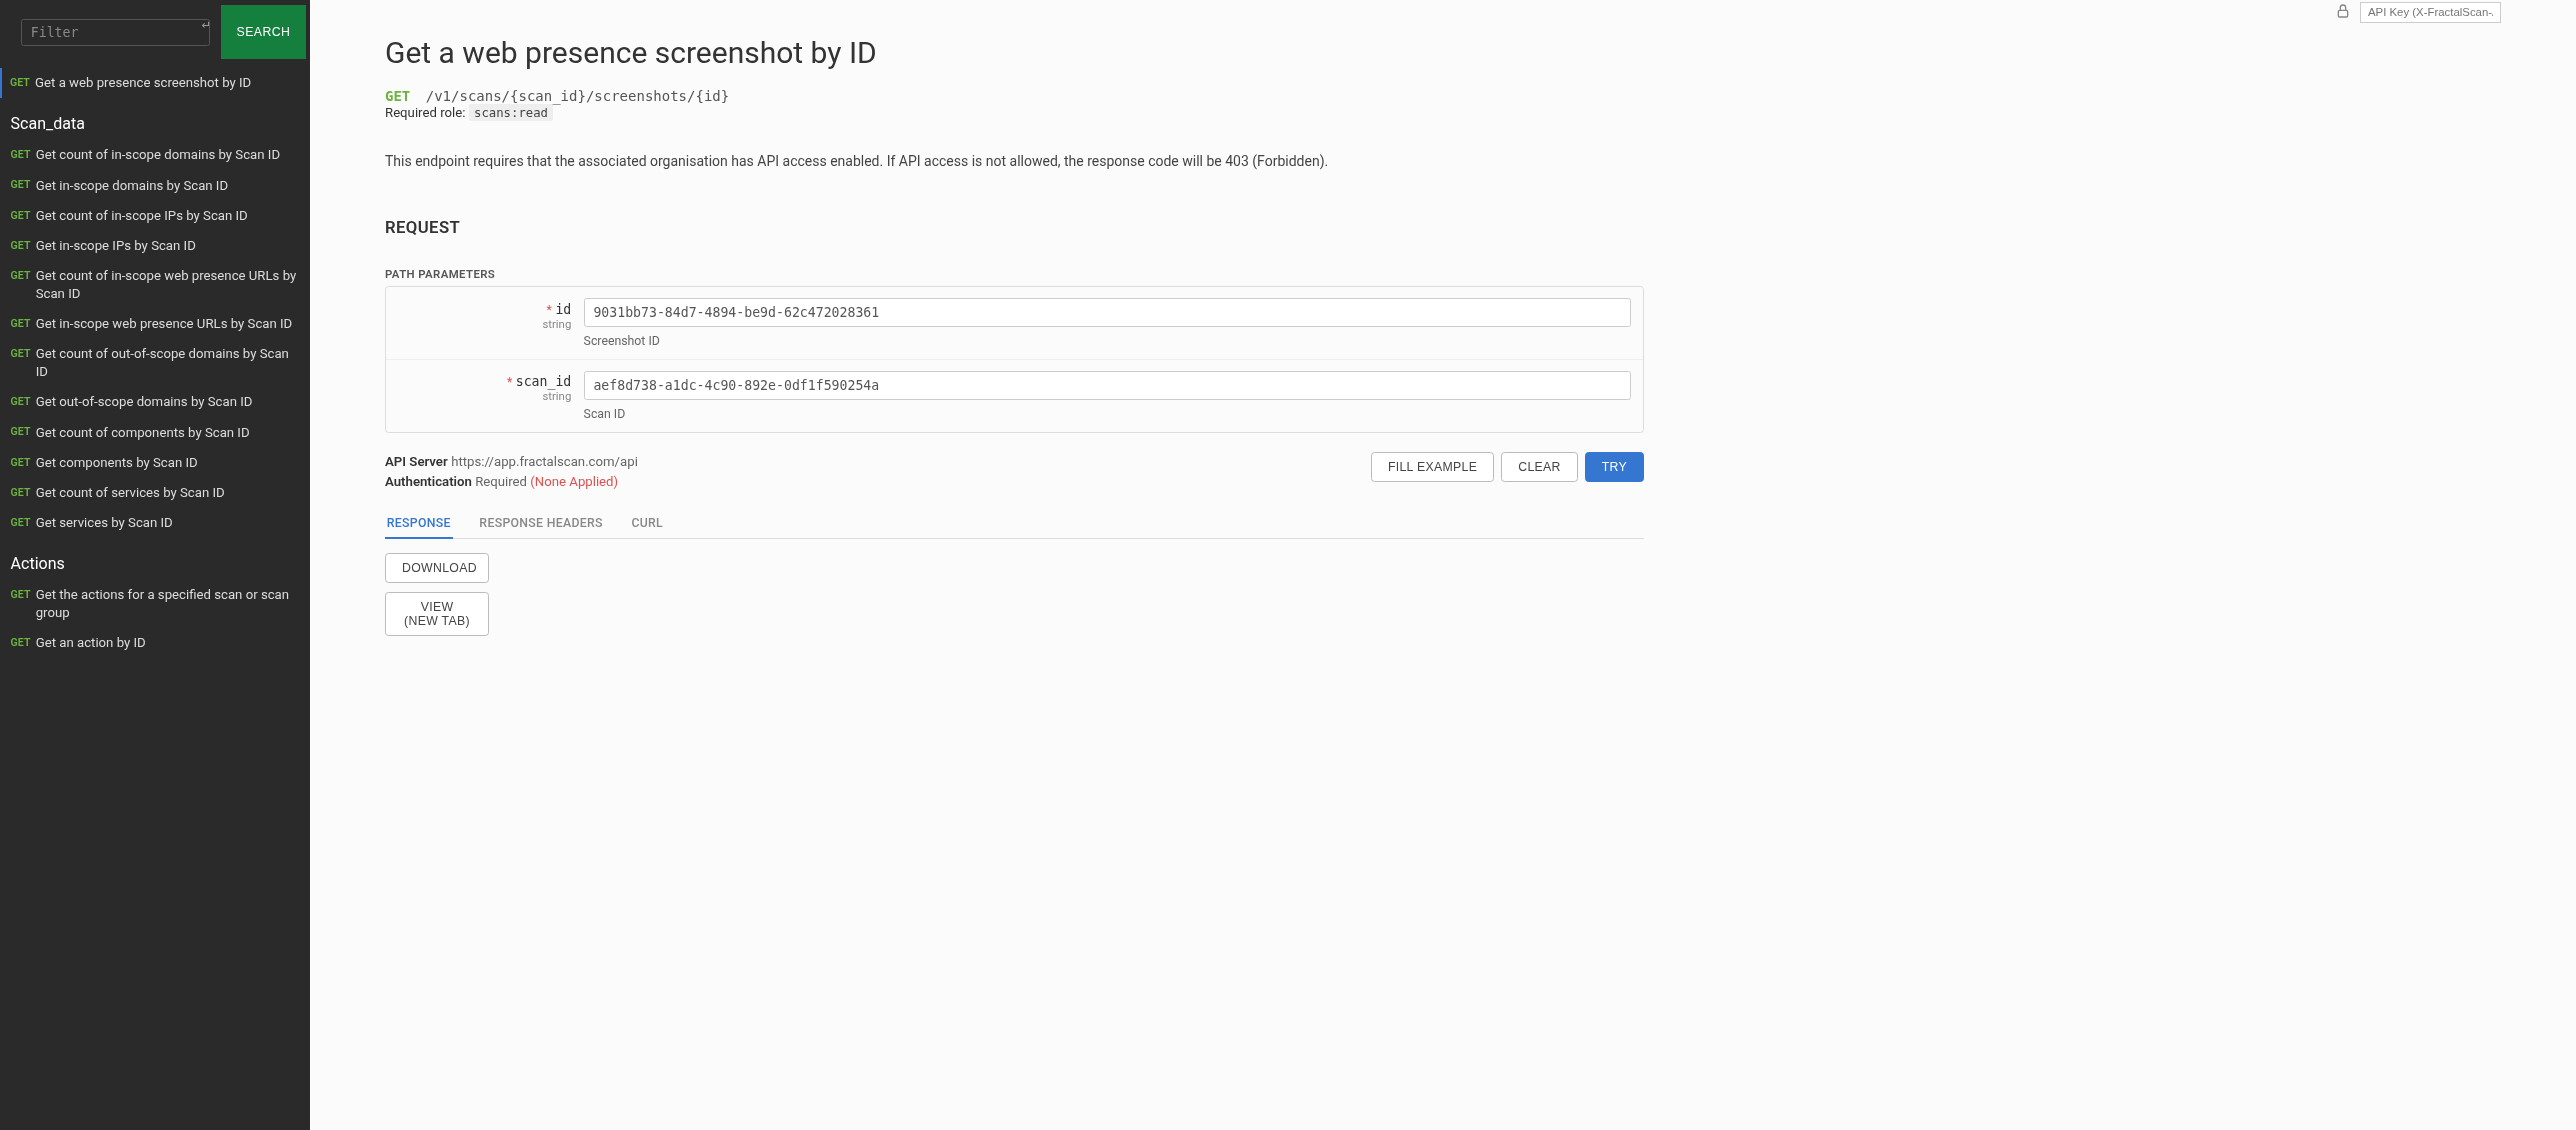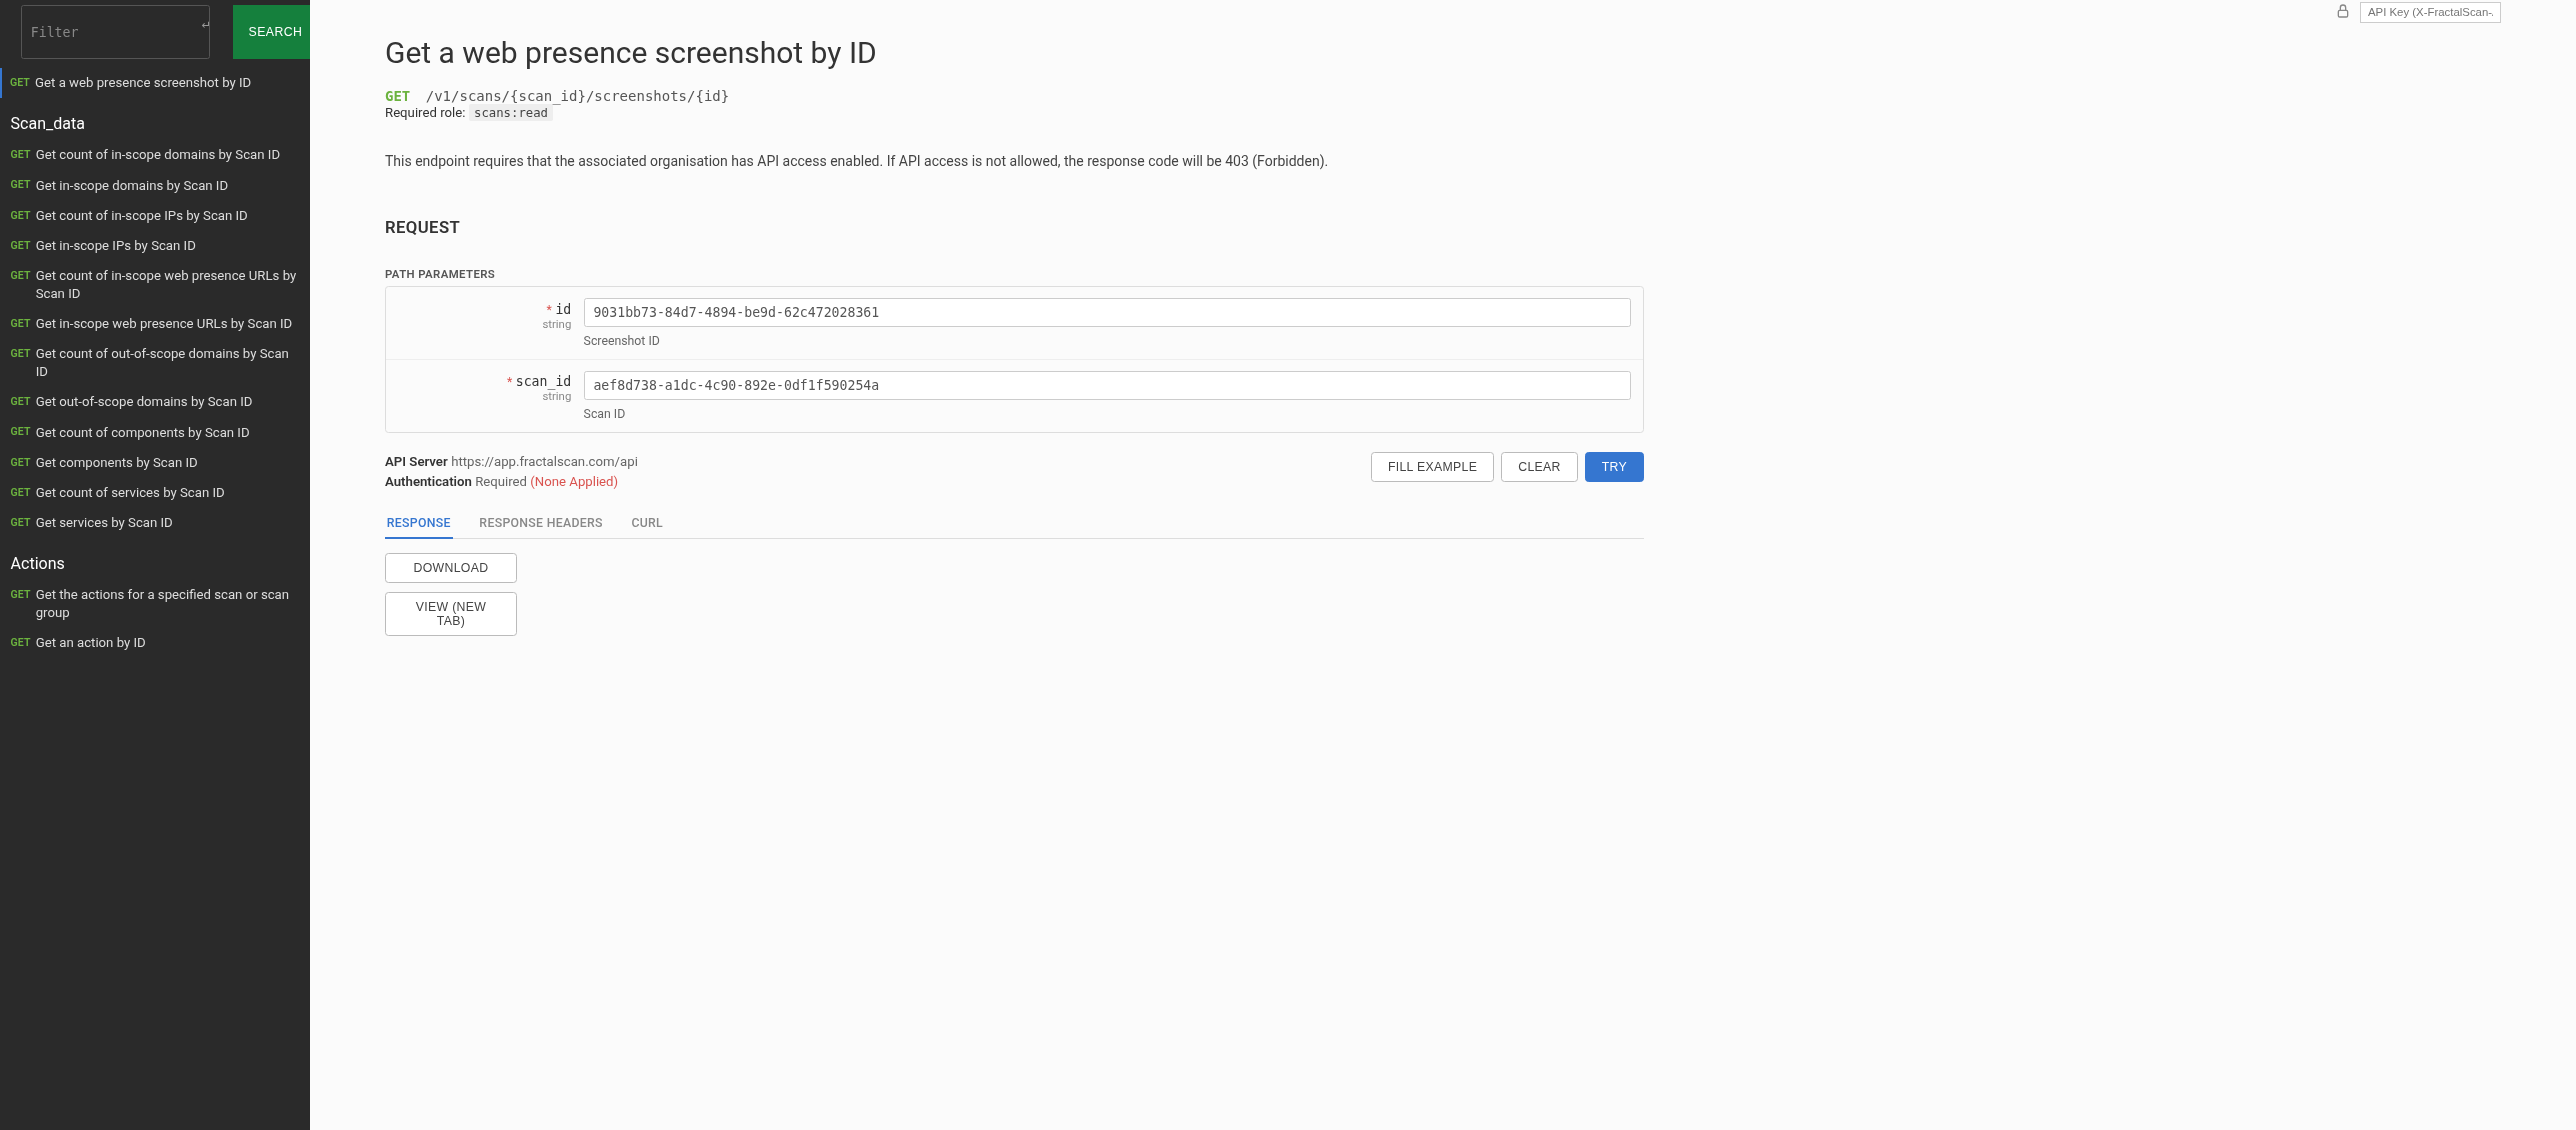--- a/index.html
+++ b/index.html
@@ -1,21 +1,21 @@
 <!DOCTYPE html>
 <html style="font-size:14px"><head>
 <meta charset="utf-8">
 <style>
 * { margin: 0; padding: 0; box-sizing: border-box; }
 body { font-family: -apple-system, BlinkMacSystemFont, "Segoe UI", Roboto, sans-serif; font-size: 12.3px; color: #333; background: #fff; }
 .container { display: flex; width: 100%; height: 100vh; }
 .sidebar { width: 310px; background: #2a2a2a; color: #ddd; overflow-y: auto; padding-top: 5.3px; flex-shrink: 0; }
 .sidebar::-webkit-scrollbar { width: 7px; }
 .sidebar::-webkit-scrollbar-thumb { background: #555; border-radius: 3.5px; }
-.search-row { display: flex; gap: 23px; padding: 0 10.6px 8.8px 21px; }
+.search-row { display: flex; gap: 11px; padding: 0 10.6px 8.8px 21px; align-items: center; }
 .filter-input { flex: 1; background: #2a2a2a; border: 0.9px solid #555; color: #999; font-family: monospace; font-size: 13.2px; padding: 5.3px 8.8px; border-radius: 2.6px; }
 .filter-input::placeholder { color: #888; }
 .enter-hint { position: absolute; right: 99px; top: 12.3px; color: #999; font-size: 11.4px; pointer-events: none; }
 .search-btn { background: #15803d; color: #fff; border: none; padding: 20px 16px; font-size: 12.3px; font-weight: 500; letter-spacing: 0.4px; border-radius: 0; cursor: pointer; }
 .nav-item { display: flex; align-items: flex-start; padding: 6.2px 10.6px 6.2px 10.6px; cursor: pointer; font-size: 13.2px; line-height: 1.35; }
 .nav-item.active { border-left: 2.6px solid #3576d0; padding-left: 8px; }
 .nav-method { color: #6cb33f; font-size: 10.6px; font-weight: 600; margin-right: 5.3px; margin-top: 1.8px; flex-shrink: 0; }
 .nav-label { color: #ddd; }
 .nav-section { padding: 16px 10.6px 7px 10.6px; font-size: 16px; color: #fff; font-weight: 400; }
 .main { flex: 1; background: #fbfbfb; overflow-y: auto; position: relative; }
@@ -53,21 +53,21 @@
 .btn-outline { background: #fff; border: 0.9px solid #bbb; color: #444; }
 .btn-primary { background: #3576d0; border: 0.9px solid #3576d0; color: #fff; }
 .response-status-row { display: flex; justify-content: space-between; align-items: center; margin-bottom: 10.6px; }
 .status-info { font-size: 13.2px; line-height: 1.4; }
 .status-code { color: #3576d0; font-weight: 500; }
 .status-time { color: #555; font-weight: 500; }
 .tabs { display: flex; border-bottom: 0.9px solid #ddd; margin-bottom: 14px; }
 .tab { padding: 7px 1.8px; margin-right: 25px; font-size: 12.3px; font-weight: 500; color: #888; cursor: pointer; letter-spacing: 0.3px; }
 .tab.active { color: #3576d0; border-bottom: 2.6px solid #3576d0; margin-bottom: -0.9px; }
 .resp-btns { display: flex; flex-direction: column; gap: 8.8px; align-items: flex-start; }
-.resp-btns .btn { width: 132px; text-align: center; }
+.resp-btns .btn { width: 104px; text-align: center; }
 .search-wrap { position: relative; }
 </style>
 </head>
 <body>
 
 <div class="container">
   <aside class="sidebar">
     <div class="search-row search-wrap">
       <input class="filter-input" placeholder="Filter" style="">
       <span class="enter-hint">↵</span>

